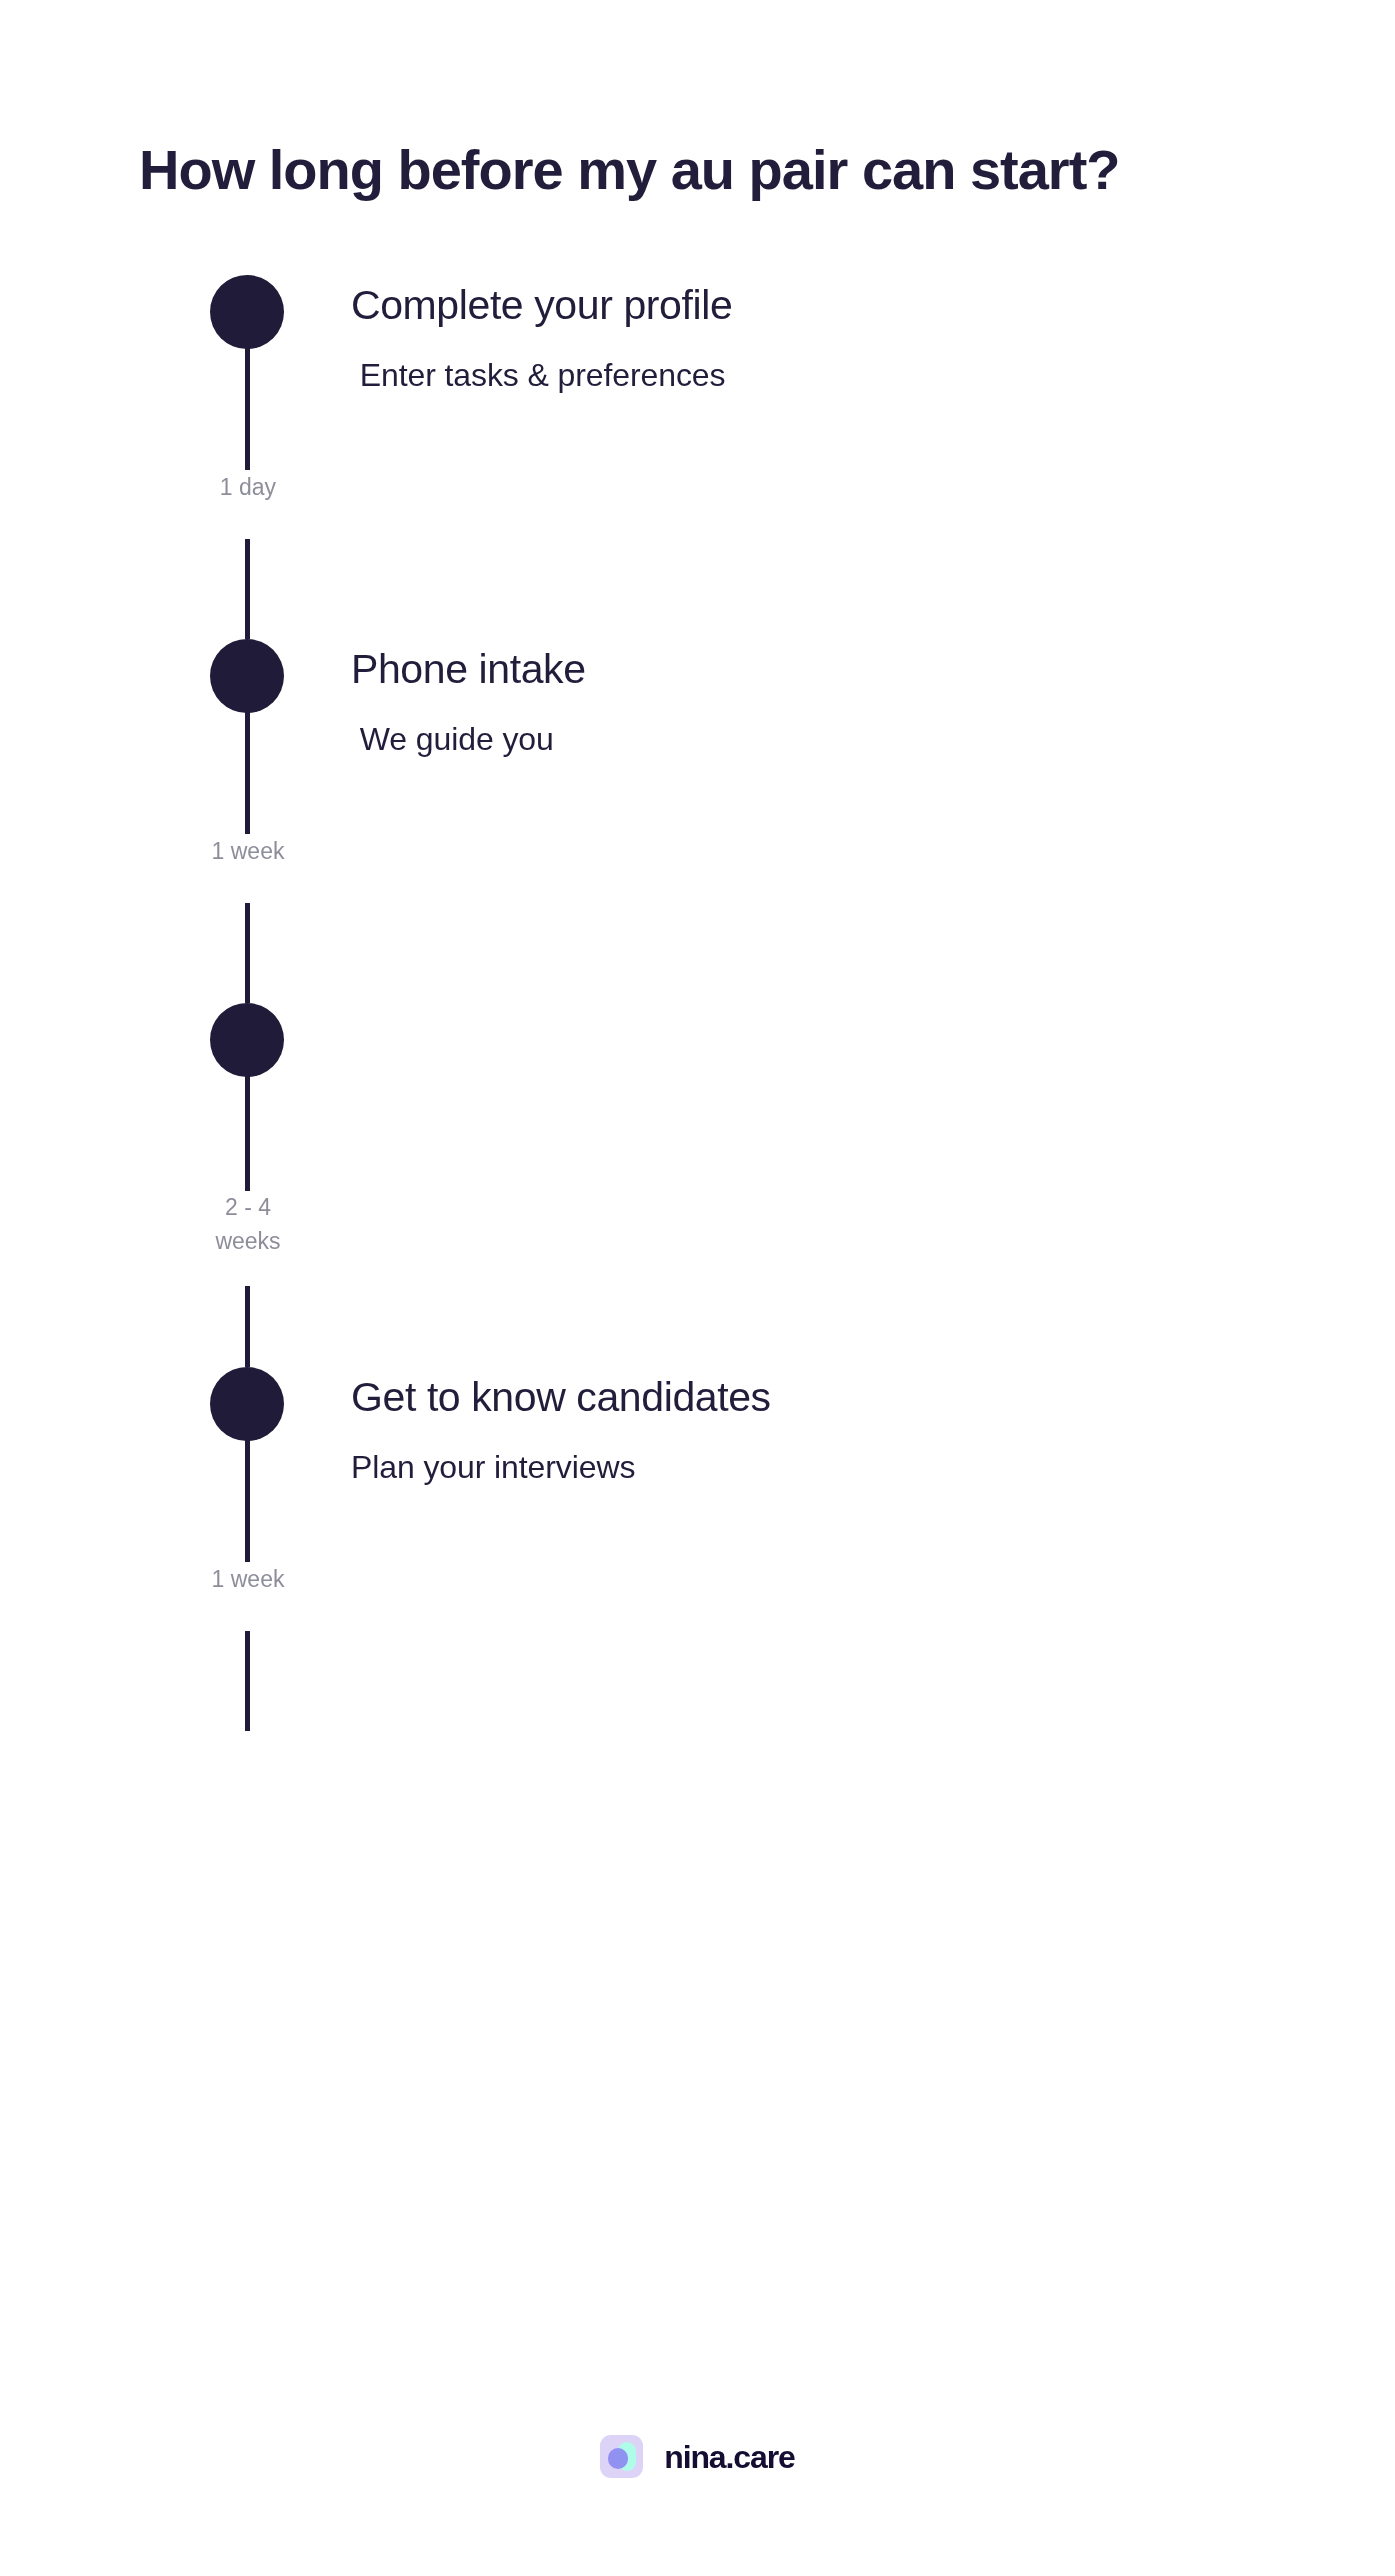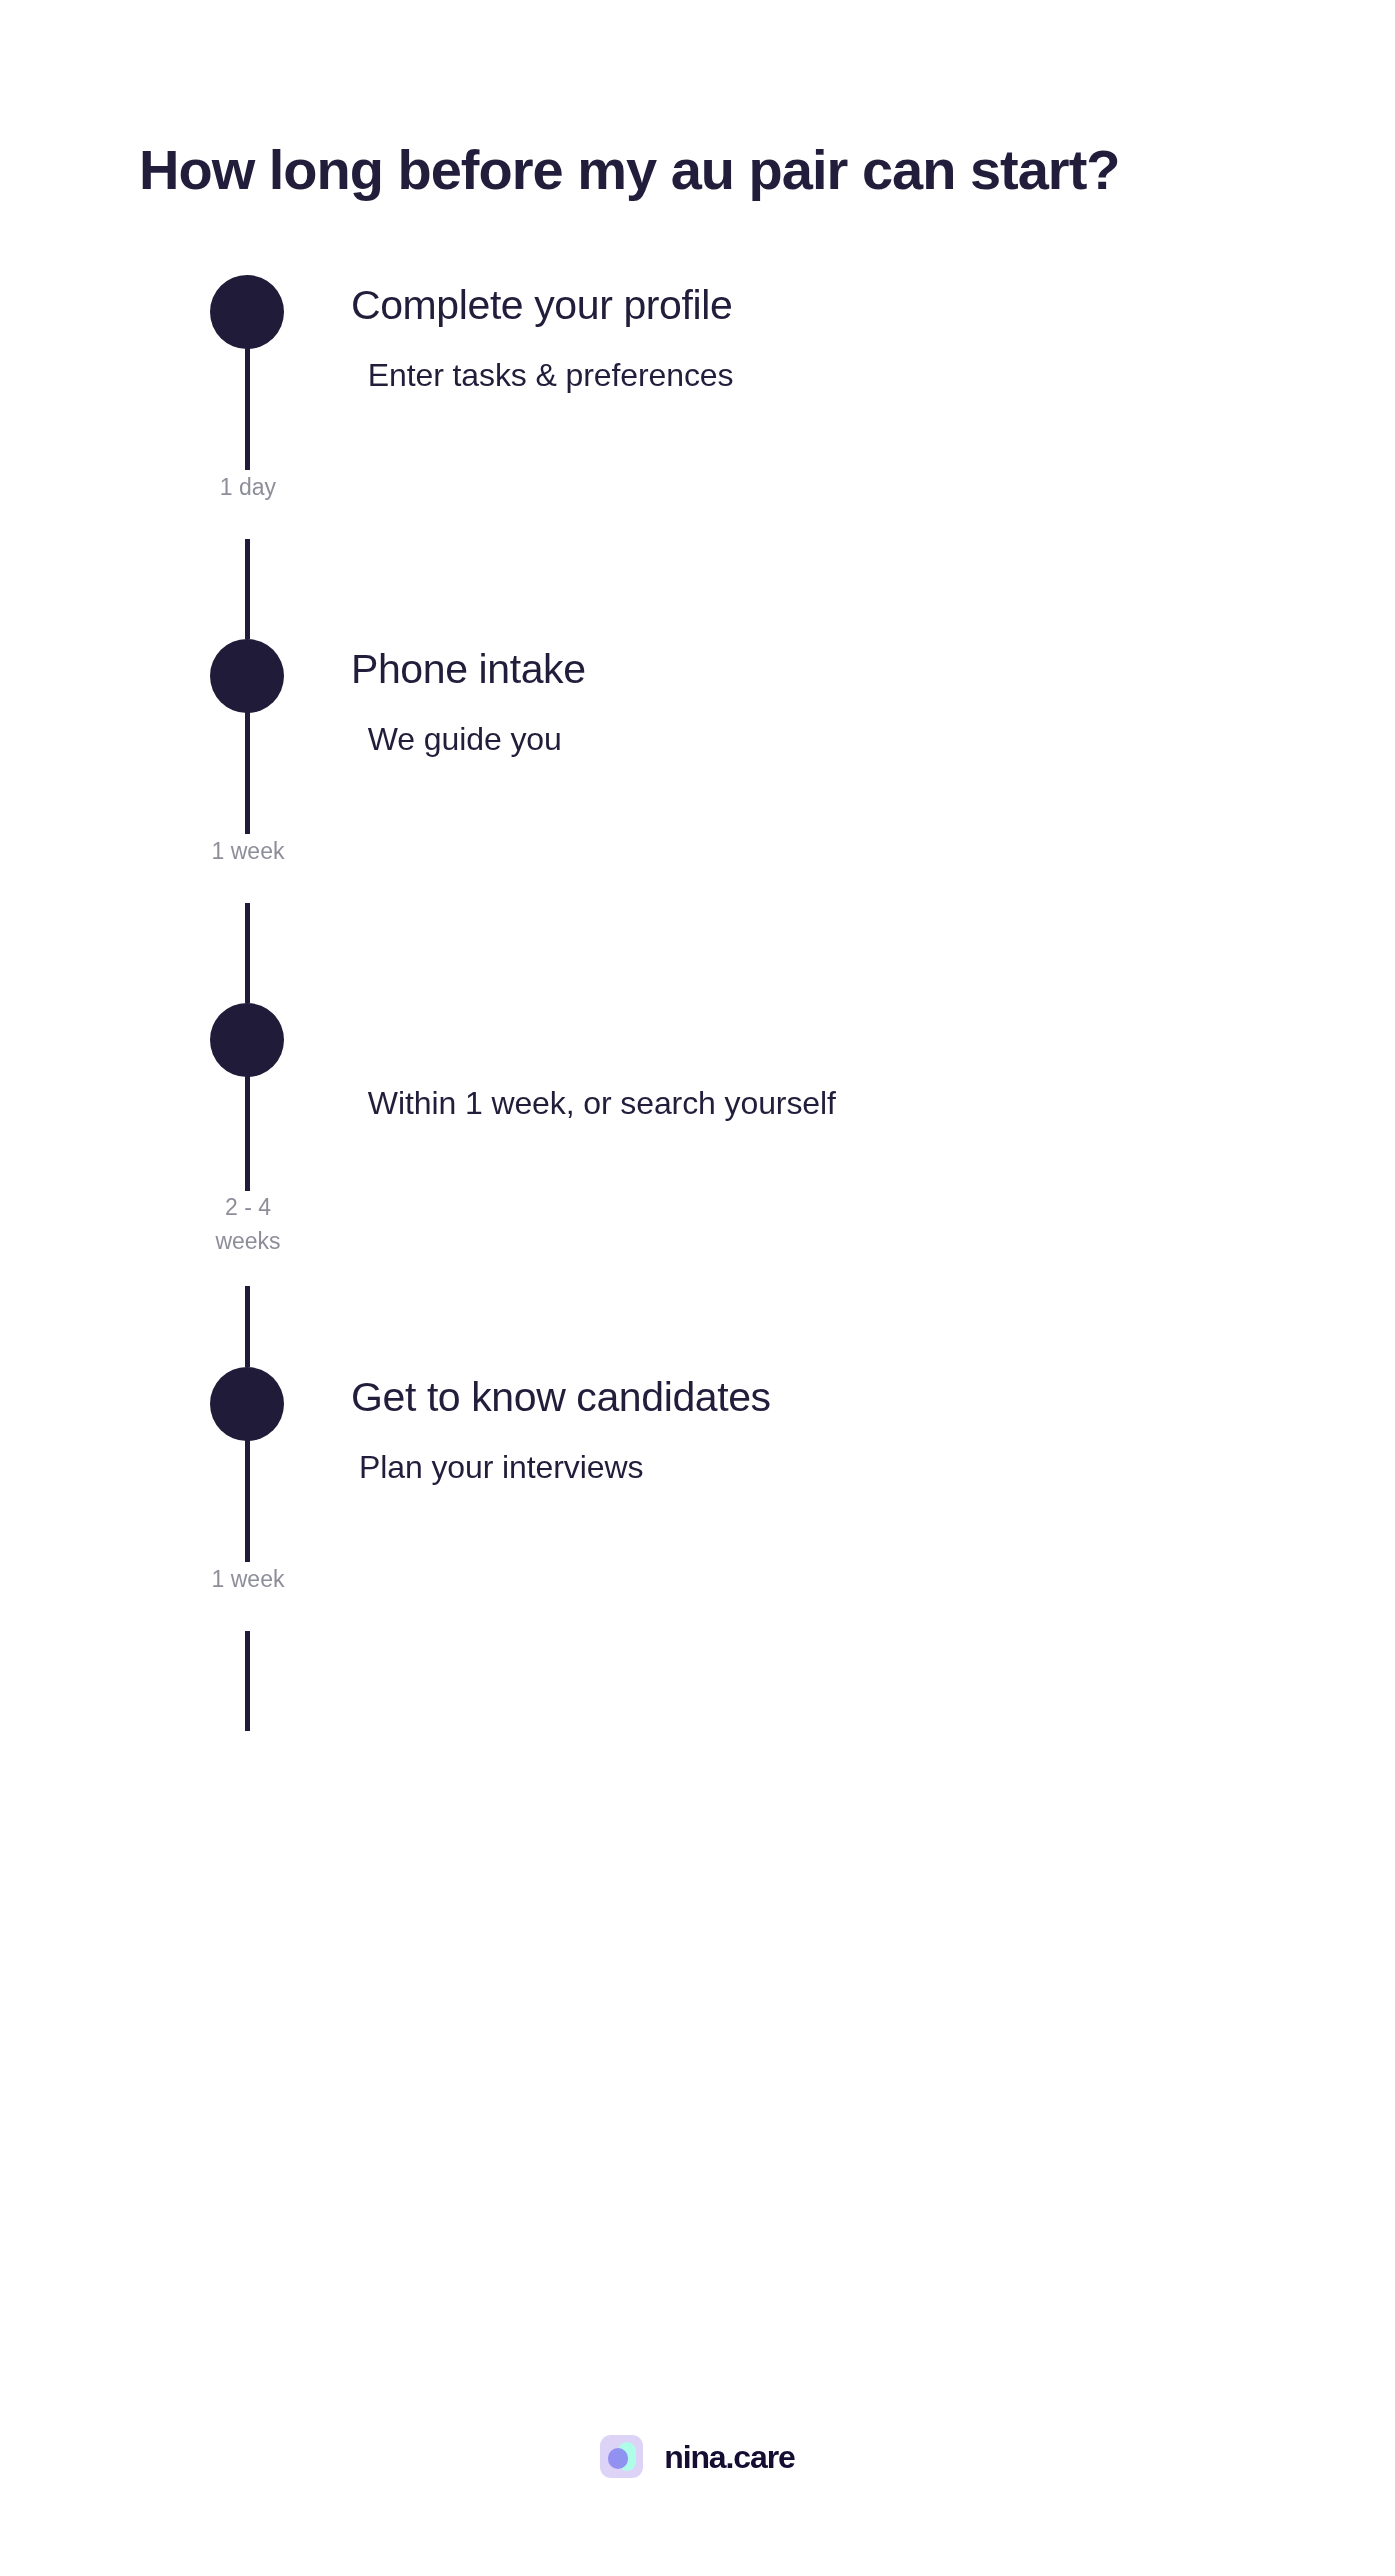--- a/index.html
+++ b/index.html
@@ -105,21 +105,20 @@
   }
   .step-sub {
     position: absolute;
     left: 307px;
     top: 82px;
     font-size: 32px;
     font-weight: normal;
     letter-spacing: -0.1px;
     color: #221D3A;
     white-space: pre;
-    margin-left: 8px;
   }
 
   
   .arrow-shaft {
     position: absolute;
     left: 201px;
     top: 66px;
     width: 4.8px;
     height: 135px;
     background: #201B38;
@@ -203,21 +202,20 @@
       <div class="node"></div>
       <div class="step-heading">Phone intake</div>
       <div class="step-sub"> We guide you</div>
       <div class="duration">1 week</div>
       <div class="conn conn-bottom"></div>
     </div>
 
     <div class="step wide">
       <div class="conn conn-top"></div>
       <div class="node"></div>
-      <div class="step-sub"> Within 1 week, or search yourself</div>
       <div class="duration">2 - 4
 weeks</div>
       <div class="conn conn-bottom"></div>
     </div>
 
     <div class="step">
       <div class="conn conn-top"></div>
       <div class="node"></div>
       <div class="step-heading">Get to know candidates</div>
       <div class="step-sub">Plan your interviews</div>

